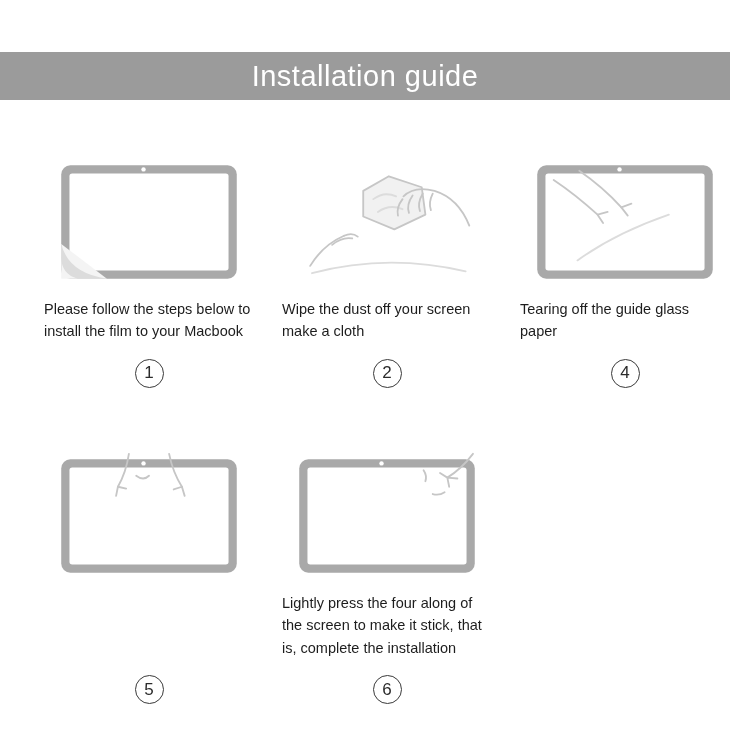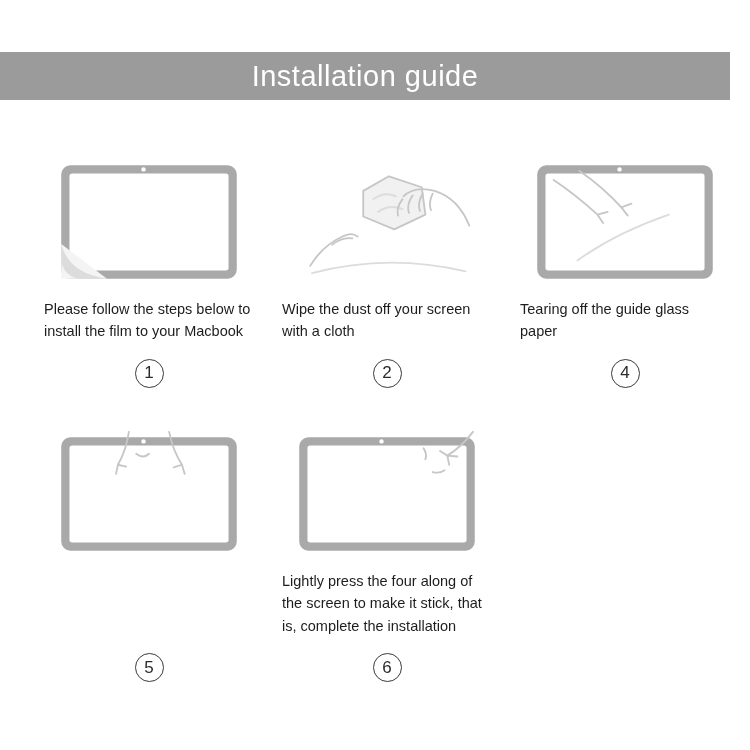--- a/index.html
+++ b/index.html
@@ -27,21 +27,21 @@
   .banner-title {
     color: #ffffff;
     font-size: 29px;
     font-weight: 400;
     letter-spacing: 0.5px;
   }
   .grid {
     display: grid;
     grid-template-columns: 238px 238px 238px;
     padding: 54px 8px 0 30px;
-    row-gap: 38px;
+    row-gap: 60px;
   }
   .step {
     display: flex;
     flex-direction: column;
     align-items: flex-start;
   }
   .art {
     height: 132px;
     width: 100%;
     display: flex;
@@ -116,21 +116,21 @@
             <path d="M127 45 q-7 9 -5 18"></path>
             <path d="M138 41 q-7 10 -4 19"></path>
             <path d="M149 39 q-6 10 -3 19"></path>
             <path d="M160 39 q-5 10 -2 18"></path>
             <path d="M26 118 Q40 95 63 85"></path>
             <path d="M63 85 q9 -4 15 1"></path>
             <path d="M50 95 q11 -9 22 -7"></path>
           </g>
         </svg>
       </div>
-      <div class="caption">Wipe the dust off your screen with a cloth</div>
+      <div class="caption">Wipe the dust off your screen make a cloth</div>
       <div class="num-wrap">
         <div class="num">2</div>
       </div>
     </div>
 
 
     <div class="step">
       <div class="art">
         <svg viewBox="0 0 220 140" width="204" height="128">
           <rect x="14" y="8" width="192" height="124" rx="10" fill="#a9a9a9"></rect>

